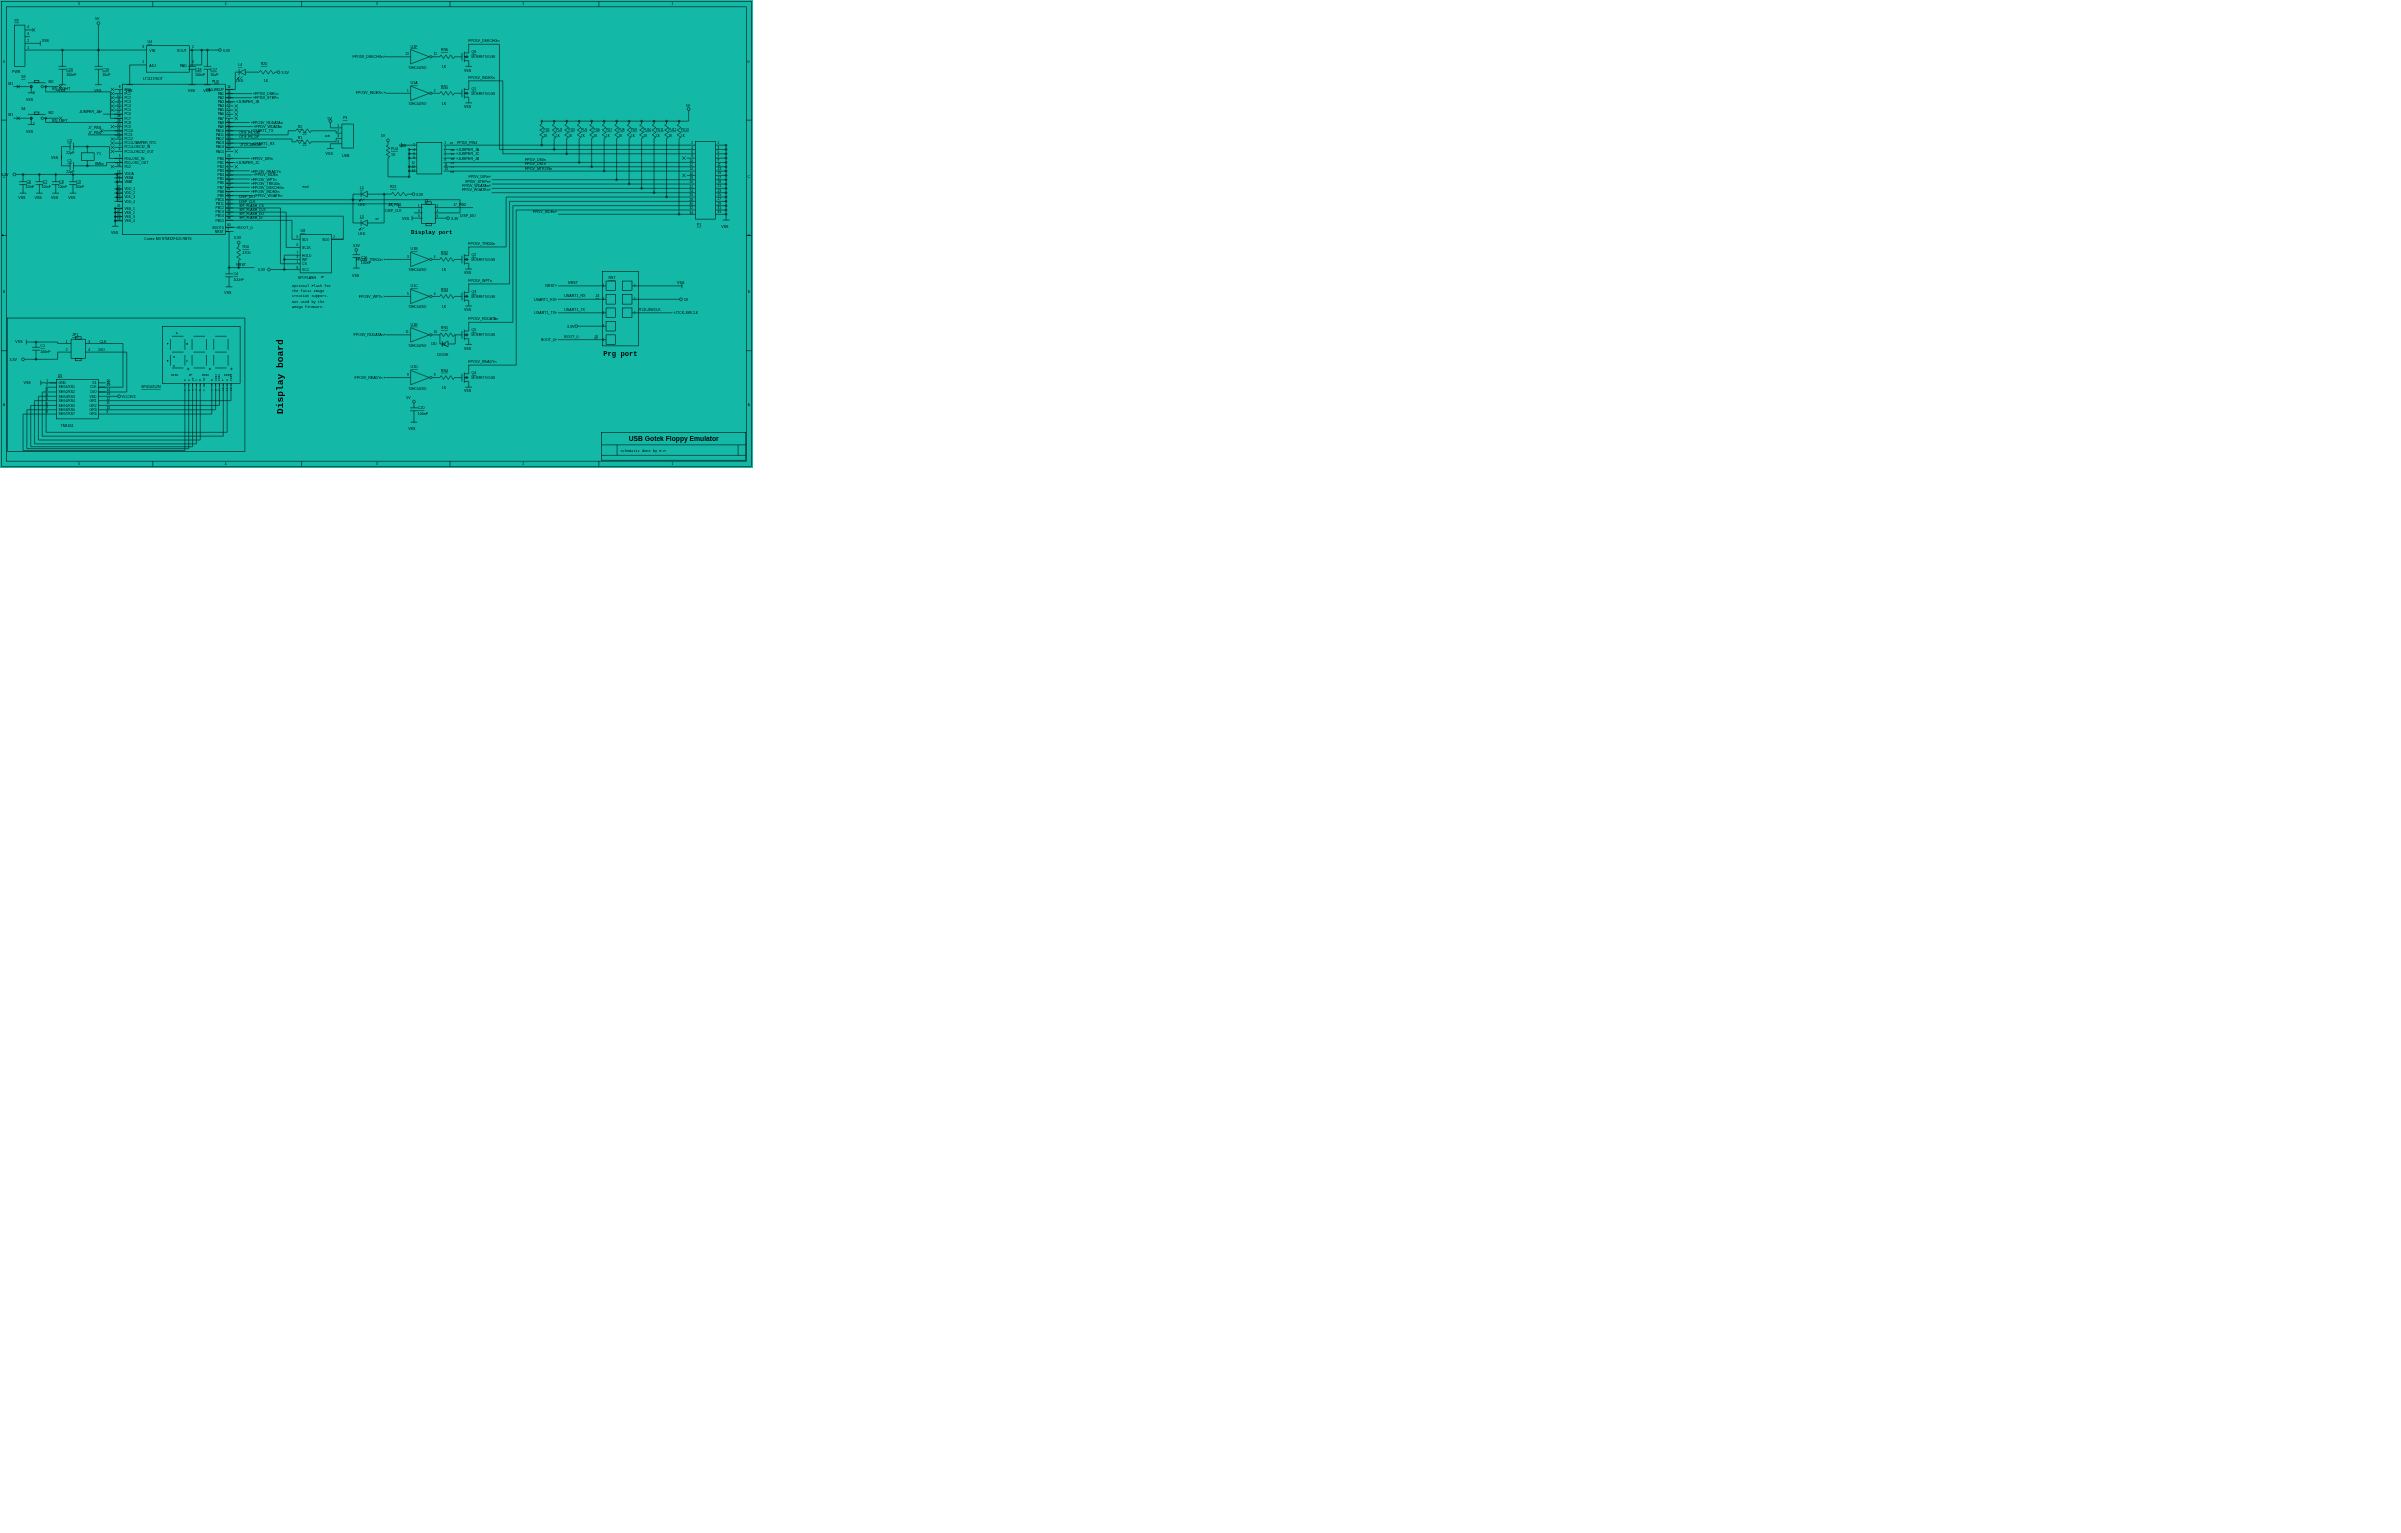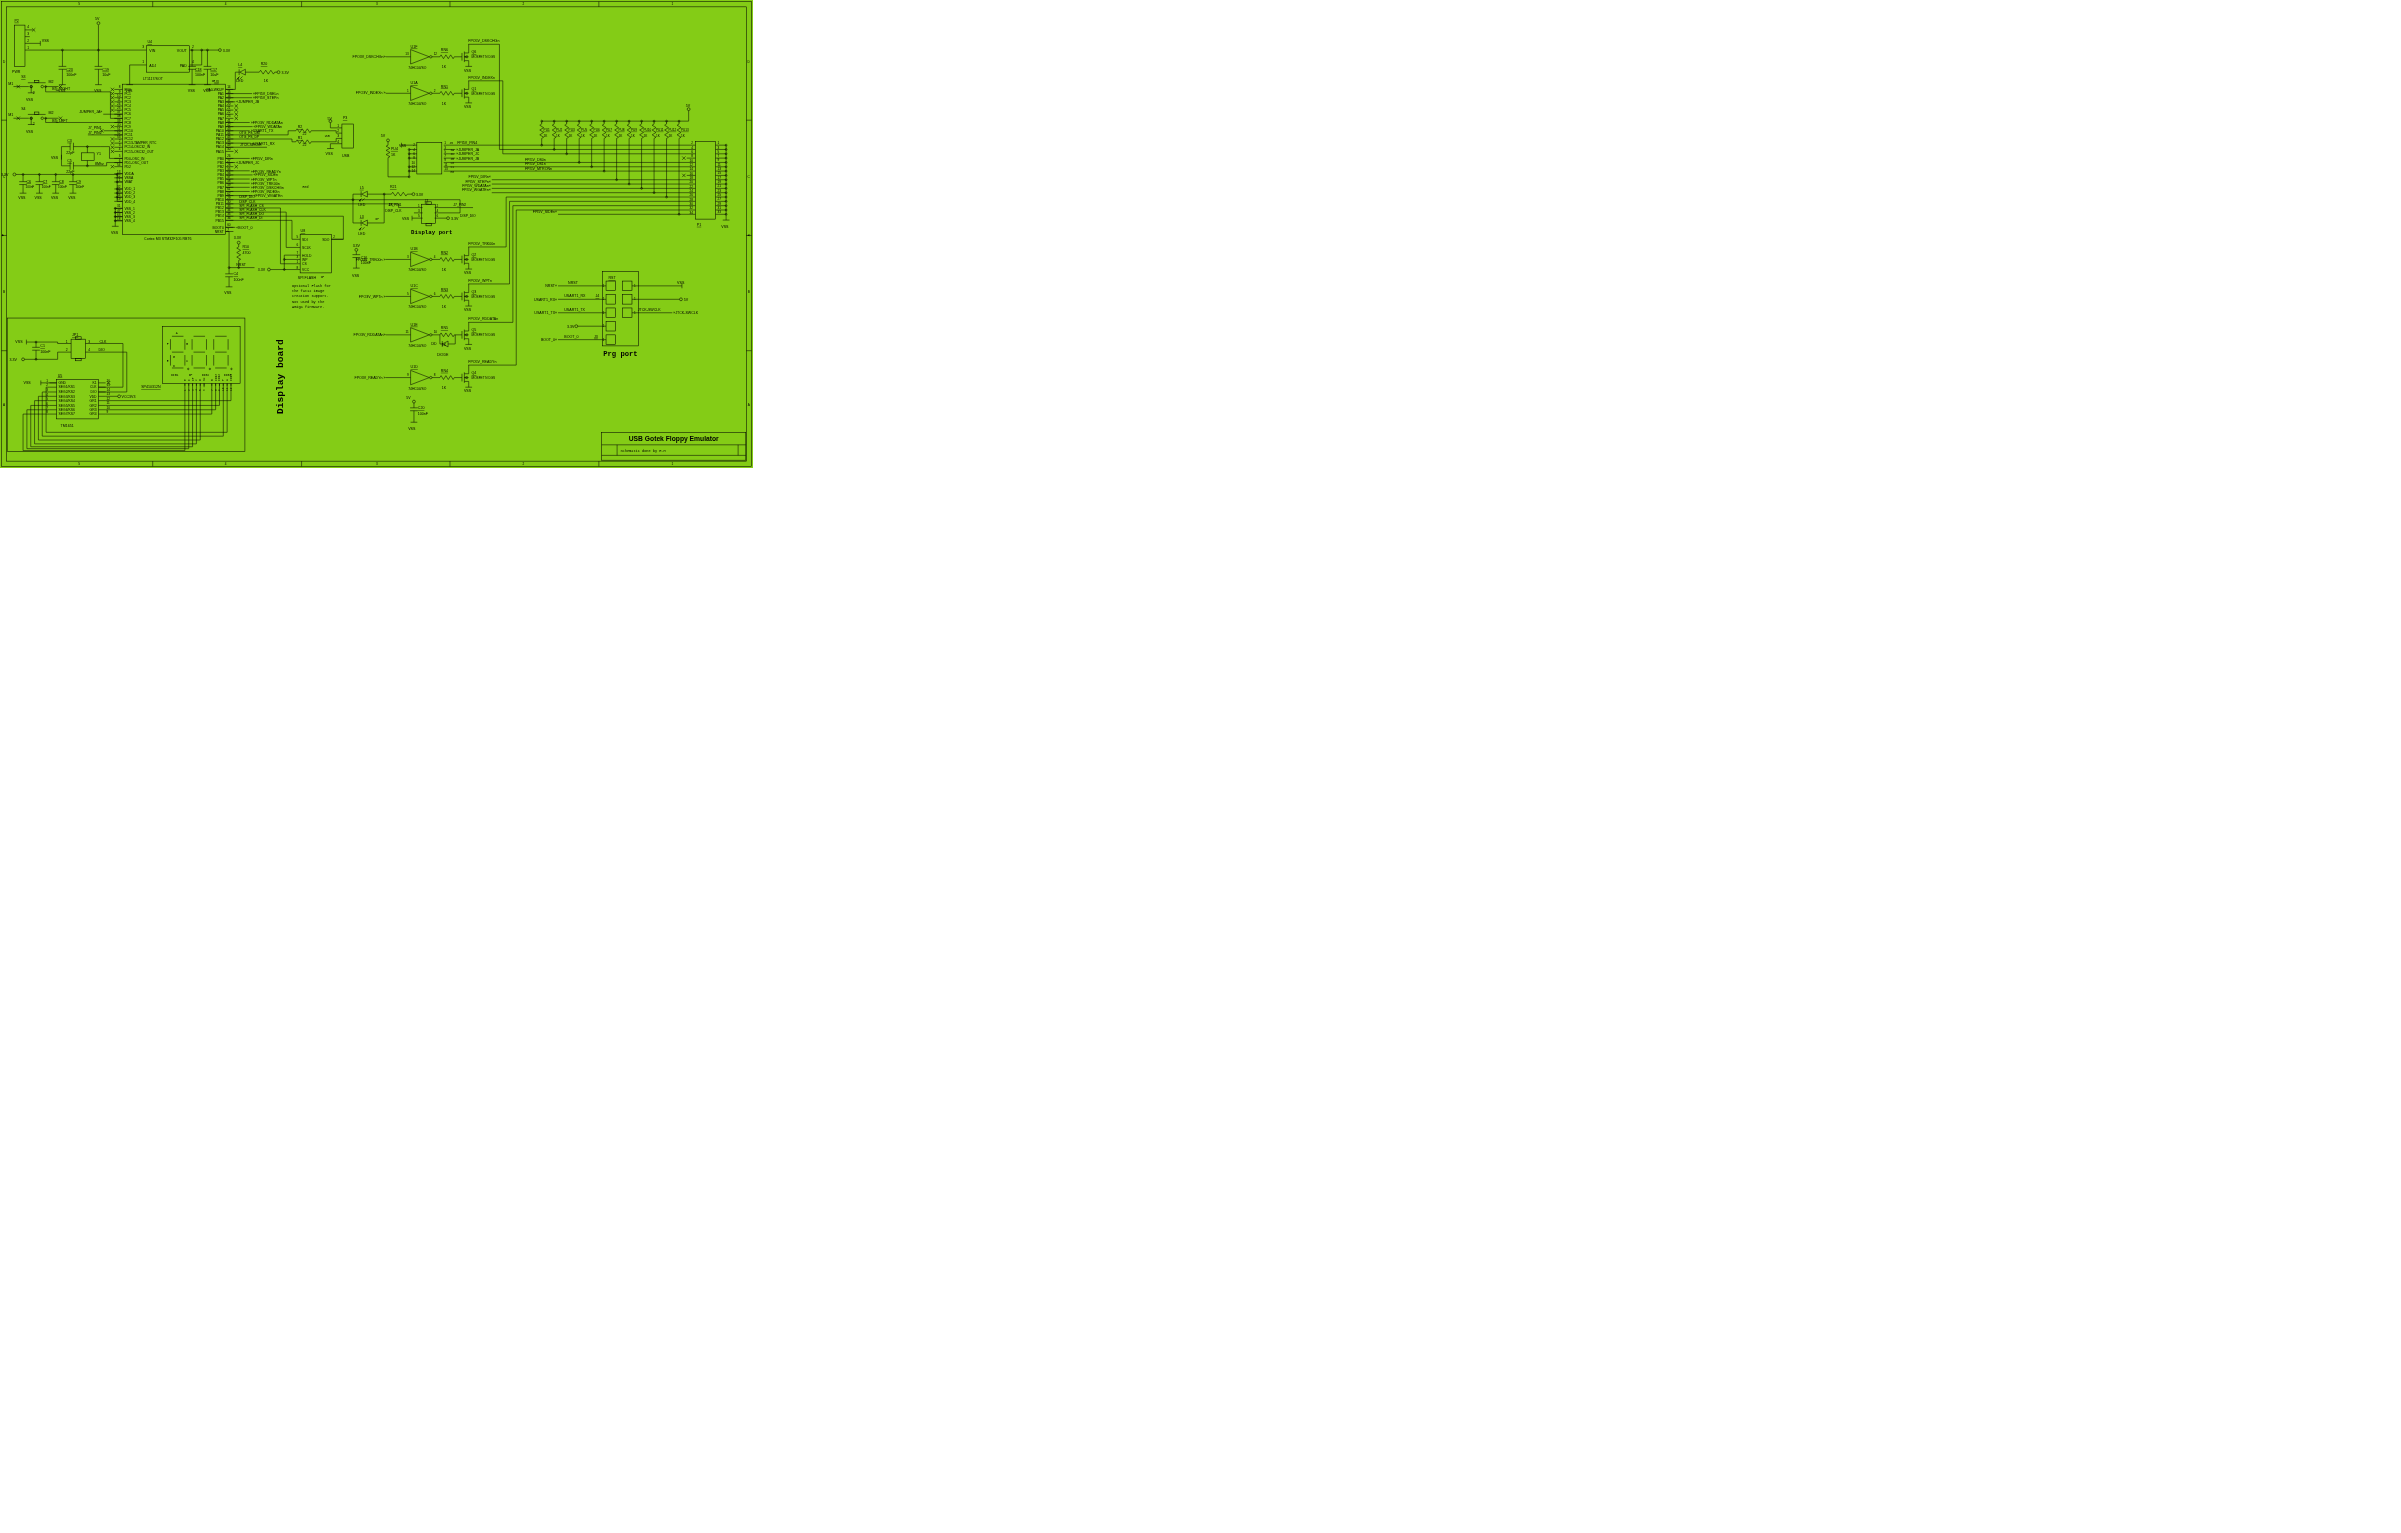--- a/index.html
+++ b/index.html
@@ -1,16 +1,16 @@
 <!DOCTYPE html>
 <html style="font-size:7.7px"><head>
 <meta charset="utf-8">
 <style>
   html,body{margin:0;padding:0;background:#fff}
-  #sheet{width:753px;height:468px;position:relative;background:#84cc16}
+  #sheet{width:753px;height:468px;position:relative;background:#14b8a6}
   svg{position:absolute;left:0;top:0}
   svg line,svg polyline,svg rect,svg circle,svg path,svg polygon{stroke:#000;fill:none;stroke-width:1.1}
   svg text{fill:#000;stroke:none;font-family:"Liberation Sans",sans-serif}
   .mono{font-family:"Liberation Mono","DejaVu Sans Mono",monospace}
 </style>
 </head>
 <body>
 
 <div id="sheet">
     <svg width="753" height="468" viewBox="0 0 1568 974">

